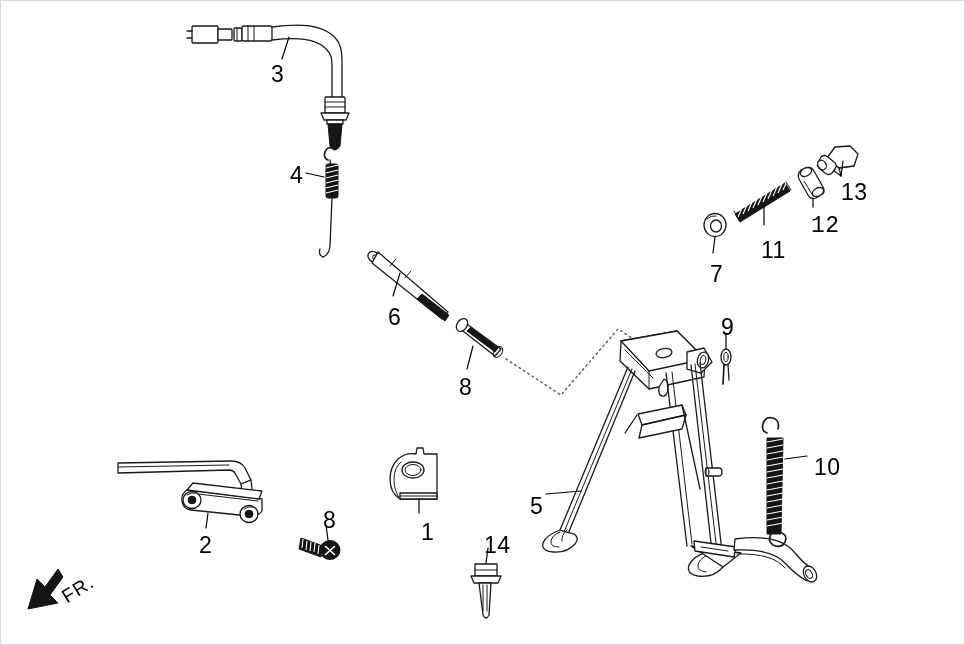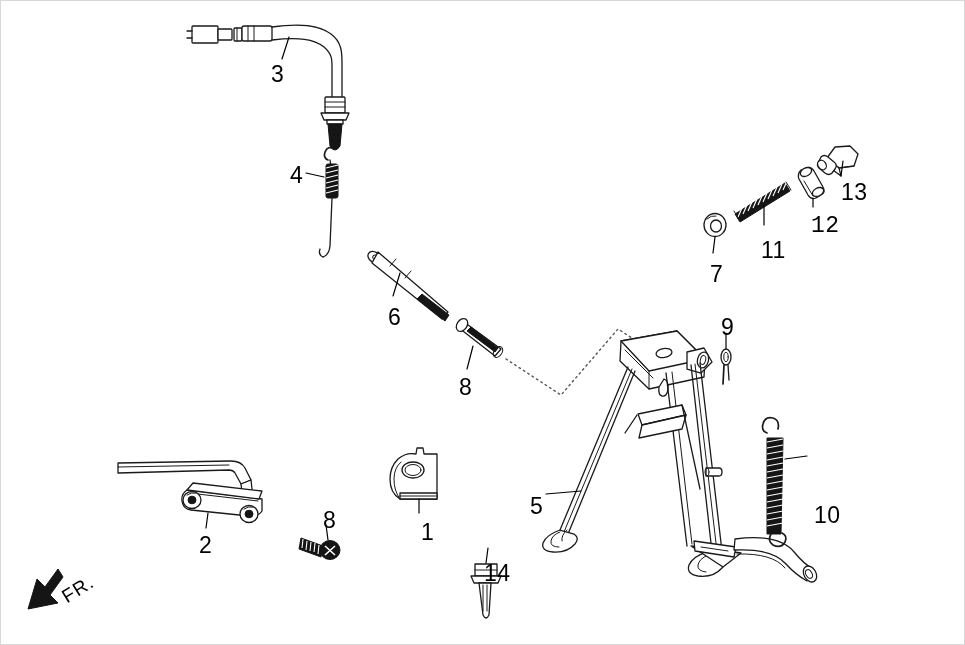--- a/index.html
+++ b/index.html
@@ -323,22 +323,22 @@
 
   <span class="lbl" style="left:420px;top:520px;">1</span>
   <span class="lbl" style="left:198px;top:533px;">2</span>
   <span class="lbl" style="left:270px;top:62px;">3</span>
   <span class="lbl" style="left:289px;top:163px;">4</span>
   <span class="lbl" style="left:529px;top:494px;">5</span>
   <span class="lbl" style="left:387px;top:305px;">6</span>
   <span class="lbl" style="left:709px;top:262px;">7</span>
   <span class="lbl" style="left:322px;top:508px;">8</span>
   <span class="lbl" style="left:720px;top:315px;">9</span>
-  <span class="lbl" style="left:813px;top:455px;margin-top:48px;">10</span>
+  <span class="lbl" style="left:813px;top:455px;">10</span>
   <span class="lbl" style="left:760px;top:238px;">11</span>
   <span class="lbl" style="left:810px;top:214px;font-family:Liberation Mono, monospace;">12</span>
   <span class="lbl" style="left:840px;top:180px;">13</span>
-  <span class="lbl" style="left:483px;top:561px;">14</span>
+  <span class="lbl" style="left:483px;top:533px;">14</span>
   <span class="lbl" style="left:458px;top:375px;">8</span>
 
   <span class="fr-text" style="left:57px;top:588px;">FR.</span>
 
 </div>
 
 </body></html>

